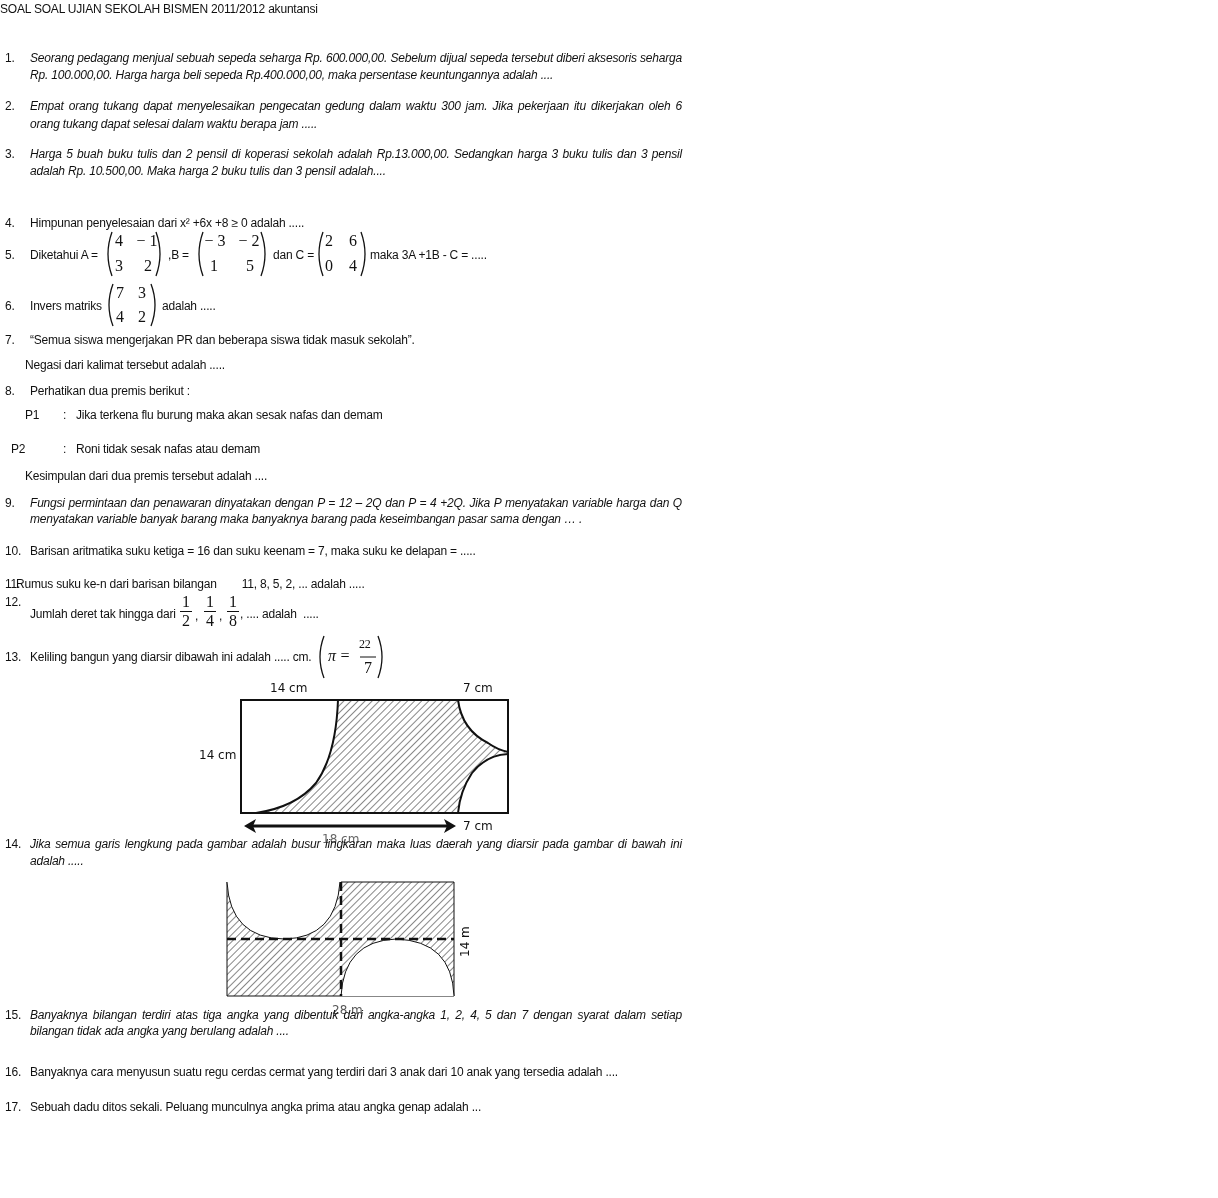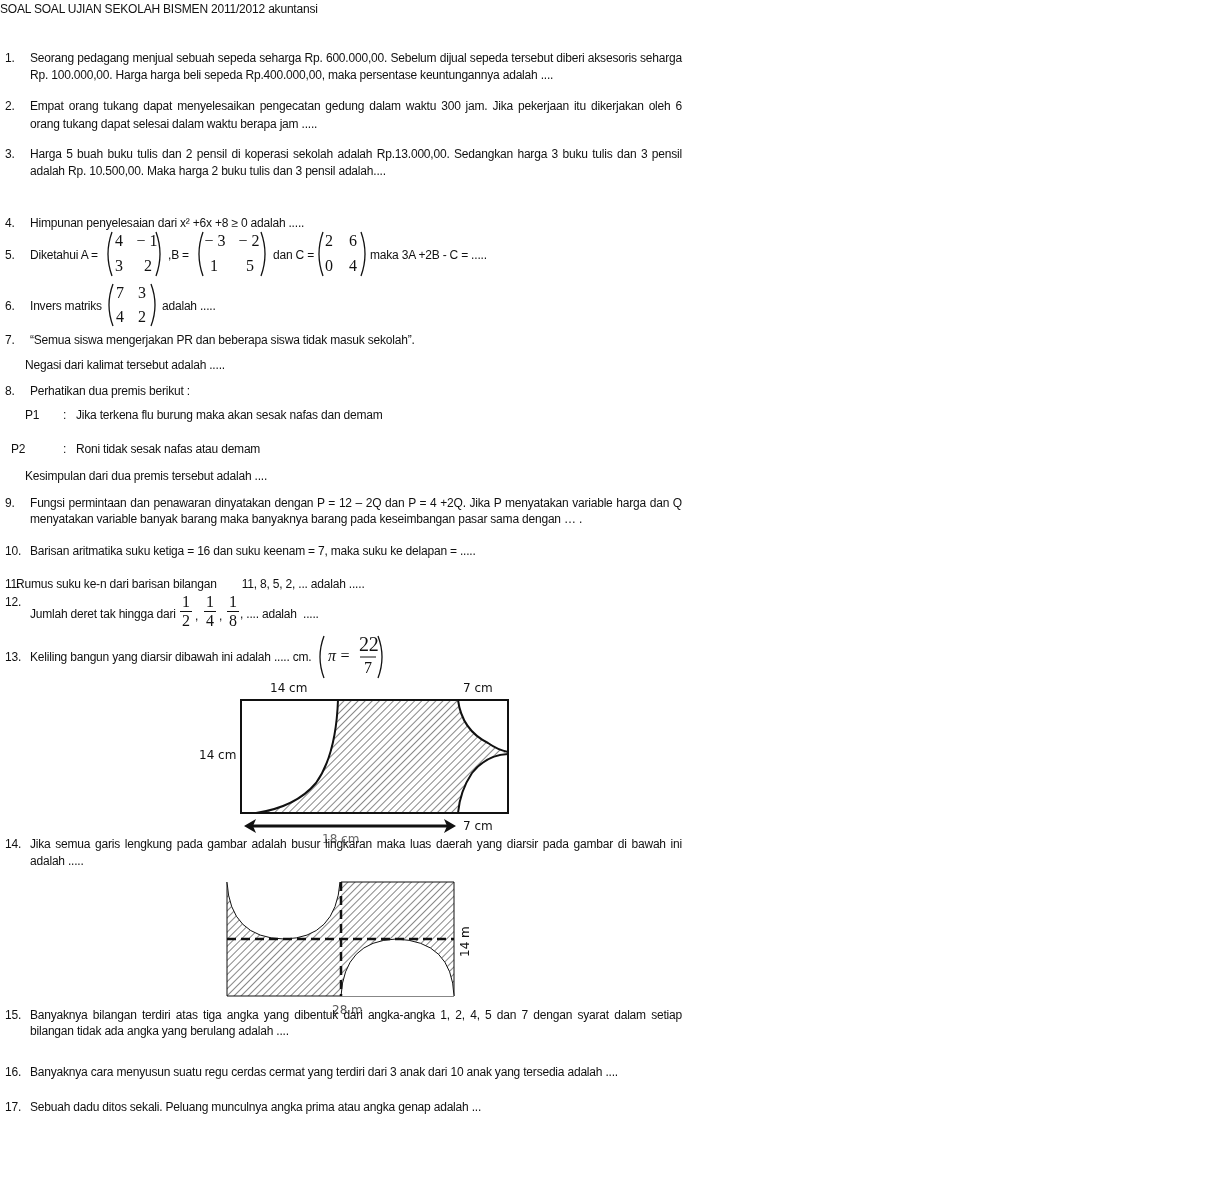--- a/index.html
+++ b/index.html
@@ -3,21 +3,21 @@
 <meta charset="utf-8">
 <style>
   html, body { margin: 0; padding: 0; background: #ffffff; }
   body {
     width: 1218px; height: 1198px; position: relative; overflow: hidden;
     font-family: "Liberation Sans", sans-serif; color: #111; font-size: 12px;
   }
   .abs { position: absolute; white-space: nowrap; line-height: 14px; letter-spacing: -0.2px; }
   .title { left: 0; top: 2px; font-size: 12px; }
   .num { position: absolute; left: 5px; }
-  .txt { position: absolute; left: 30px; width: 652px; text-align: justify; text-align-last: justify; white-space: normal; }
+  .txt { position: absolute; left: 30px; width: 652px; text-align: justify; text-align-last: justify; white-space: normal; font-style: italic; }
   .txt.last { text-align-last: left; }
   .mat { position: absolute; font-family: "Liberation Serif", serif; font-size: 16px; }
   .mat .cell { position: absolute; text-align: center; width: 22px; line-height: 18px; }
   .paren { position: absolute; }
   .frac { position: absolute; font-family: "Liberation Serif", serif; font-size: 16px; text-align: center; width: 12px; }
   .frac .n, .frac .d { display: block; line-height: 16px; }
   .frac .bar { display: block; border-top: 1px solid #111; margin: 1px 0; }
   .figlabel { position: absolute; font-family: "DejaVu Sans", sans-serif; font-size: 12px; color: #111; white-space: nowrap; }
 </style>
 </head>
@@ -87,21 +87,21 @@
   <div class="mat" style="left:316px; top:230px; width:52px; height:48px">
     <svg class="paren" style="left:0;top:0" width="52" height="48">
       <path d="M7 2 Q-1 24 7 46" fill="none" stroke="#111" stroke-width="1.3"></path>
       <path d="M45 2 Q53 24 45 46" fill="none" stroke="#111" stroke-width="1.3"></path>
     </svg>
     <span class="cell" style="left:2px;top:2px">2</span>
     <span class="cell" style="left:26px;top:2px">6</span>
     <span class="cell" style="left:2px;top:27px">0</span>
     <span class="cell" style="left:26px;top:27px">4</span>
   </div>
-  <div class="abs" style="left:370px; top:248px">maka 3A +2B - C = .....</div>
+  <div class="abs" style="left:370px; top:248px">maka 3A +1B - C = .....</div>
 </div>
 
 <div>
   <div class="abs num" style="top:299px">6.</div>
   <div class="abs" style="left:30px; top:299px">Invers matriks</div>
   <div class="mat" style="left:106px; top:282px; width:52px; height:46px">
     <svg class="paren" style="left:0;top:0" width="52" height="46">
       <path d="M7 2 Q-1 23 7 44" fill="none" stroke="#111" stroke-width="1.3"></path>
       <path d="M45 2 Q53 23 45 44" fill="none" stroke="#111" stroke-width="1.3"></path>
     </svg>
@@ -172,21 +172,21 @@
 
 <div>
   <div class="abs num" style="top:650px">13.</div>
   <div class="abs" style="left:30px; top:650px">Keliling bangun yang diarsir dibawah ini adalah ..... cm.</div>
   <svg style="position:absolute; left:316px; top:634px" width="70" height="46">
     <path d="M8 2 Q0 23 8 44" fill="none" stroke="#111" stroke-width="1.3"></path>
     <path d="M62 2 Q70 23 62 44" fill="none" stroke="#111" stroke-width="1.3"></path>
     <line x1="44" y1="23" x2="60" y2="23" stroke="#111" stroke-width="1"></line>
   </svg>
   <div class="abs" style="left:328px; top:649px; font-family:'Liberation Serif',serif; font-size:16px; font-style:italic">π =</div>
-  <div class="abs" style="left:359px; top:637px; font-family:'Liberation Serif',serif; font-size:20px">22</div>
+  <div class="abs" style="left:359px; top:637px; font-family:'Liberation Serif',serif; font-size:12px">22</div>
   <div class="abs" style="left:364px; top:661px; font-family:'Liberation Serif',serif; font-size:16px">7</div>
 
   <svg style="position:absolute; left:236px; top:695px" width="280" height="140">
 
     <path d="M102 5 L222 5 Q226 35 252 48 Q262 55 272 57 Q250 60 236 78 Q224 96 222 118 L20 118 Q60 112 80 88 Q100 60 102 5 Z" fill="url(#hatch)" stroke="none"></path>
 
     <rect x="5" y="5" width="267" height="113" fill="none" stroke="#111" stroke-width="2"></rect>
 
     <path d="M20 118 Q60 112 80 88 Q100 60 102 5" fill="none" stroke="#111" stroke-width="2"></path>
 

